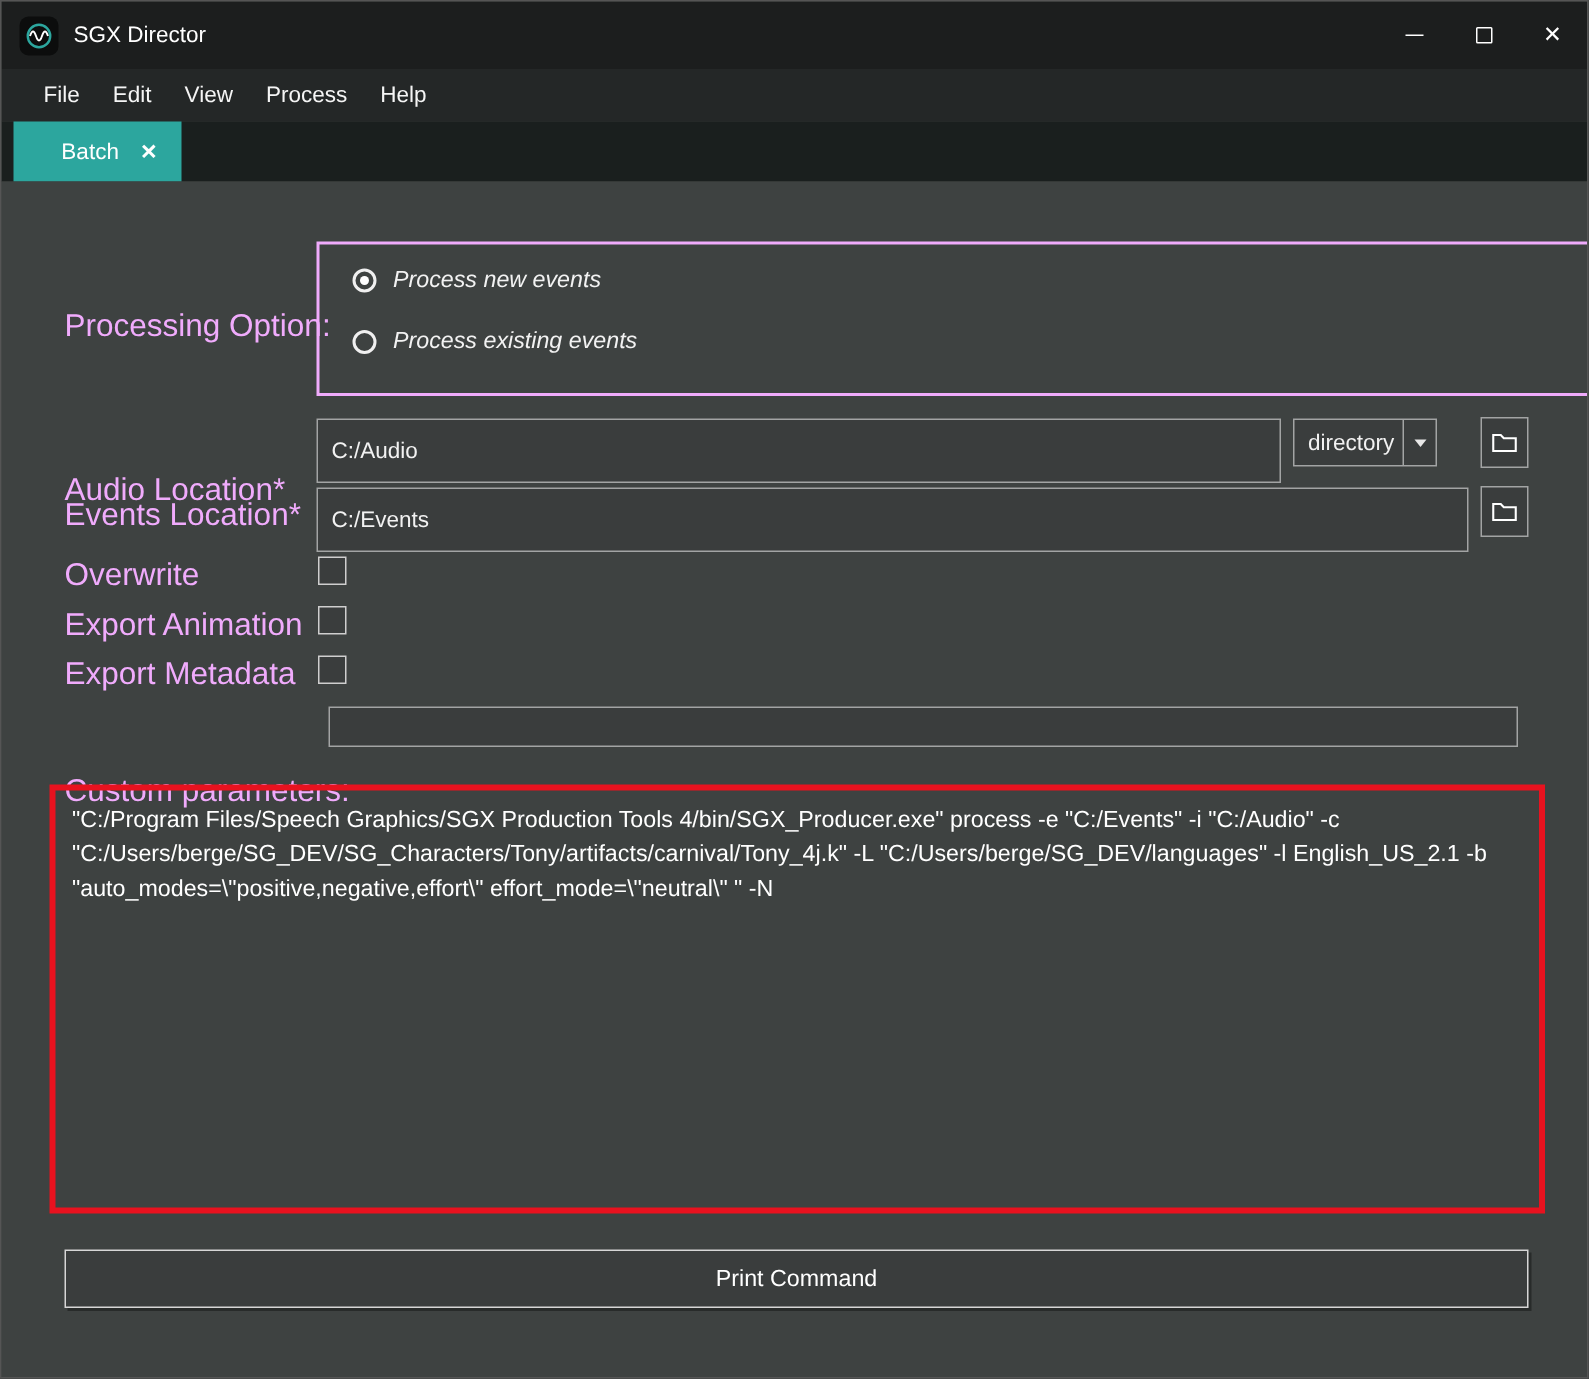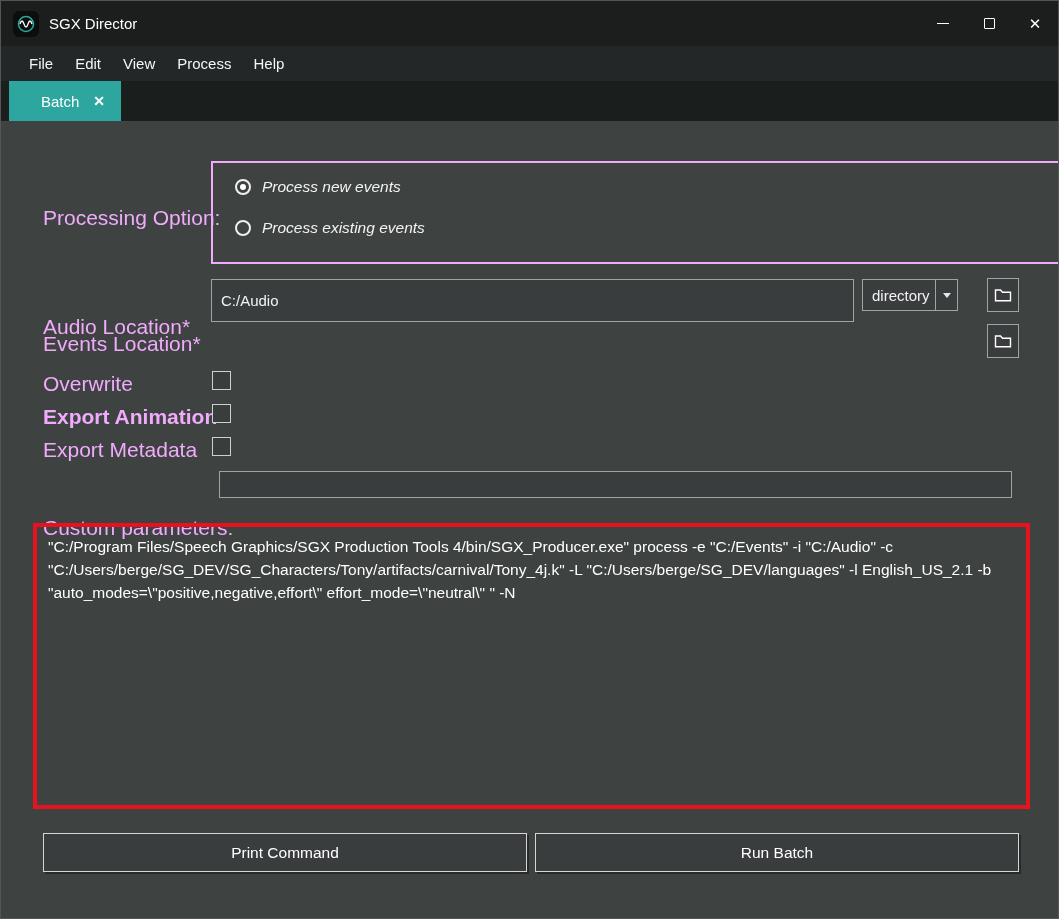--- a/index.html
+++ b/index.html
@@ -62,21 +62,21 @@
   .folder-audio{left:986px;top:157px;}
   .folder-events{left:986px;top:203px;}
   .checkbox{position:absolute;left:211px;width:19px;height:19px;background:var(--field-bg);border:1px solid #cfcfcf;cursor:default;}
   .cb-overwrite{top:250px;}
   .cb-anim{top:283px;}
   .cb-meta{top:316px;}
   .lbl-processing{top:85px;}
   .lbl-audio{top:151px;margin-top:43px;}
   .lbl-events{top:211px;}
   .lbl-overwrite{top:251px;}
-  .lbl-anim{top:284px;font-weight:bold;}
+  .lbl-anim{top:284px;}
   .lbl-meta{top:317px;}
   .lbl-custom{top:354px;margin-top:41px;}
   
   .command-box{position:absolute;left:32px;top:402px;width:997px;height:286px;border:4px solid var(--alert-red);padding:9px 11px;}
   .command-text{font-size:15.5px;line-height:1.48;color:#ffffff;white-space:pre-wrap;overflow-wrap:break-word;}
   
   .btn-row{position:absolute;left:42px;top:712px;width:976px;display:flex;gap:8px;}
   .btn{flex:1;height:39px;background:var(--field-bg);border:1px solid #d6d6d6;box-shadow:2px 2px 0 rgba(0,0,0,0.35);color:#fff;font-family:"Liberation Sans",sans-serif;font-size:15.5px;display:flex;align-items:center;justify-content:center;cursor:default;}
 </style>
 </head>
@@ -140,20 +140,21 @@
       <span class="tri-down"></span>
     </span>
   </div>
   <div class="folder-btn folder-audio">
     <svg width="18" height="16" viewBox="0 0 18 16">
       <path d="M1.5 3 h5 l2 2.2 h8 v8.5 h-15 z" fill="none" stroke="#ffffff" stroke-width="1.4"></path>
     </svg>
   </div>
 
   <div class="form-label lbl-events">Events Location*</div>
+  <input class="text-field field-events" type="text" value="C:/Events" style="">
   <div class="folder-btn folder-events">
     <svg width="18" height="16" viewBox="0 0 18 16">
       <path d="M1.5 3 h5 l2 2.2 h8 v8.5 h-15 z" fill="none" stroke="#ffffff" stroke-width="1.4"></path>
     </svg>
   </div>
 
   <div class="form-label lbl-overwrite">Overwrite</div>
   <div class="checkbox cb-overwrite"></div>
 
   <div class="form-label lbl-anim">Export Animation</div>
@@ -164,16 +165,15 @@
 
   <div class="form-label lbl-custom">Custom parameters:</div>
   <input class="text-field field-custom" type="text" value="" style="">
 
   <div class="command-box">
     <div class="command-text">"C:/Program Files/Speech Graphics/SGX Production Tools 4/bin/SGX_Producer.exe" process -e "C:/Events" -i "C:/Audio" -c "C:/Users/berge/SG_DEV/SG_Characters/Tony/artifacts/carnival/Tony_4j.k" -L "C:/Users/berge/SG_DEV/languages" -l English_US_2.1 -b "auto_modes=\"positive,negative,effort\" effort_mode=\"neutral\" " -N</div>
   </div>
 
   <div class="btn-row">
     <div class="btn">Print Command</div>
-    <div class="btn">Run Batch</div>
   </div>
 
 </div>
 
 </body></html>

